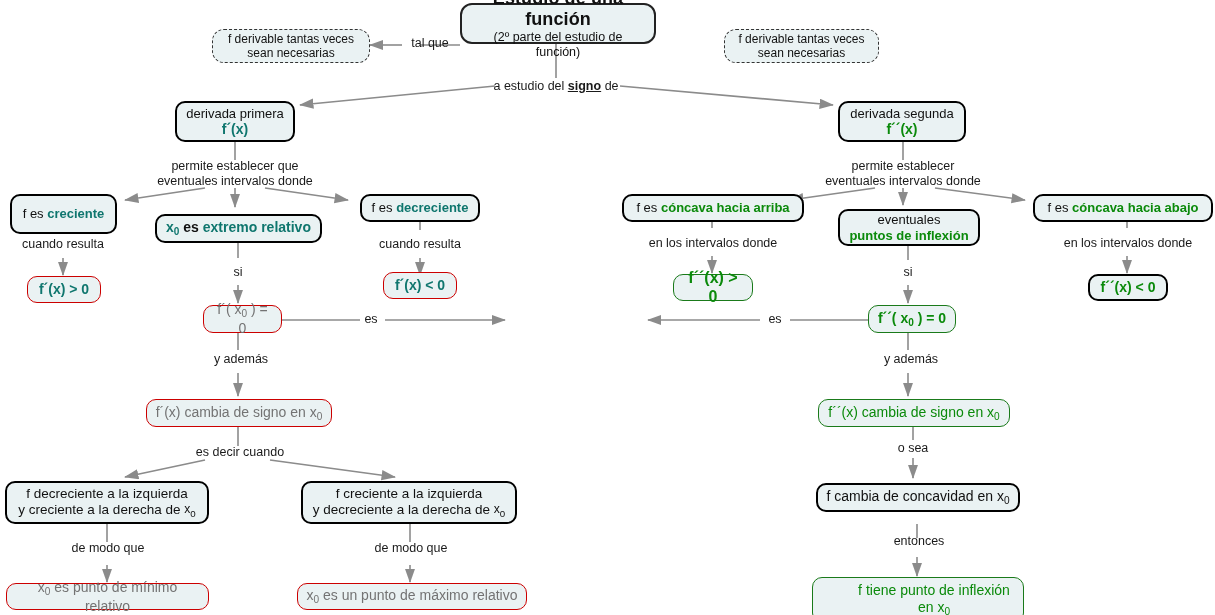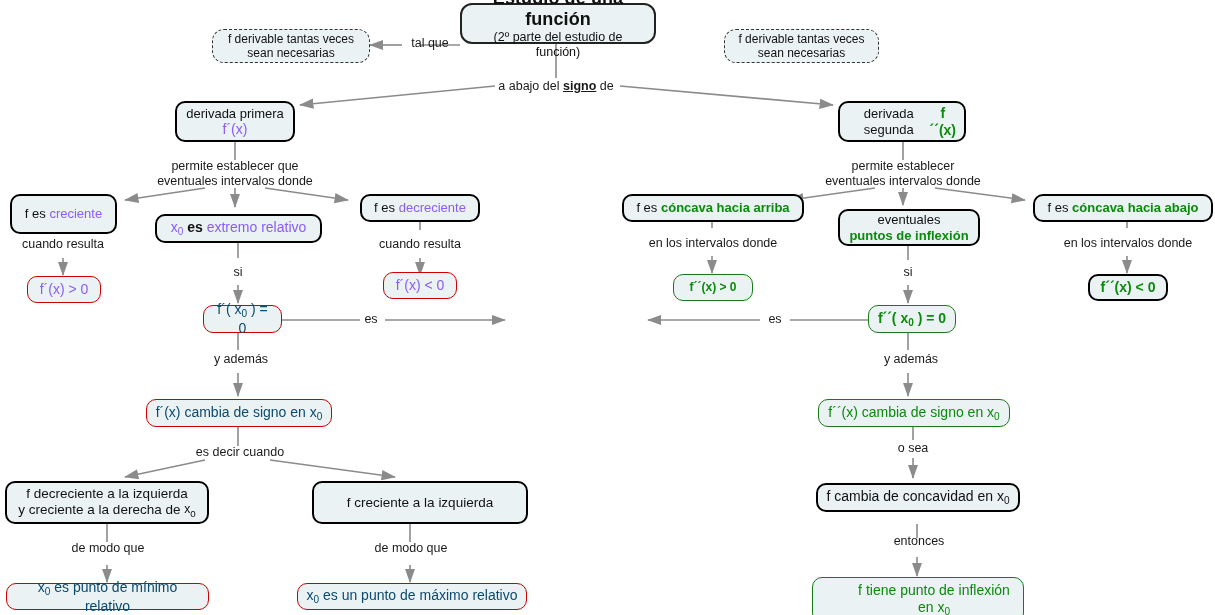--- a/index.html
+++ b/index.html
@@ -22,22 +22,22 @@
     line-height:1.18;
     color:#111;
     font-size:13px;
     padding:3px 8px;
   }
   .node.dashed{border-style:dashed;border-color:#333;border-width:1.4px;border-radius:12px;}
   .node.red{border-color:#cc0000;}
   .node.green{border-color:#1a7a1a;}
   .node.thick{border-width:2.2px;border-color:#000;}
 
-  .t-red{color:#8b5cf6;font-weight:normal;}
-  .t-redn{color:#0c4a6e;}
+  .t-red{color:#0f766e;font-weight:bold;}
+  .t-redn{color:#737373;}
   .t-green{color:#0b8a0b;font-weight:bold;}
   .t-greenn{color:#0b8a0b;}
   .t-blk{color:#111;}
   .bold{font-weight:bold;}
   .sub{font-size:0.72em;vertical-align:-0.28em;}
 
   .title-main{font-size:18px;font-weight:bold;color:#111;letter-spacing:.1px;}
   .title-sub{font-size:12.5px;color:#111;font-weight:normal;}
 
   .lbl{
@@ -141,29 +141,29 @@
     <span>f derivable tantas veces</span>
     <span>sean necesarias</span>
   </div>
 
   <div class="node dashed" style="left:724px;top:29px;width:155px;height:34px;flex-direction:column;font-size:12px;">
     <span>f derivable tantas veces</span>
     <span>sean necesarias</span>
   </div>
 
   <div class="lbl" style="left:486px;top:79px;width:140px;">
-    <span>a abajo del </span><u>signo</u><span> de</span>
+    <span>a estudio del </span><u>signo</u><span> de</span>
   </div>
 
   <div class="node thick" style="left:175px;top:101px;width:120px;height:41px;flex-direction:column;">
     <span class="t-blk">derivada primera</span>
     <span class="t-red" style="font-size:14px;">f´(x)</span>
   </div>
 
-  <div class="node thick" style="left:838px;top:101px;width:128px;height:41px;flex-direction:row;">
+  <div class="node thick" style="left:838px;top:101px;width:128px;height:41px;flex-direction:column;">
     <span class="t-blk">derivada segunda</span>
     <span class="t-green" style="font-size:14px;">f´´(x)</span>
   </div>
 
   <div class="lbl" style="left:135px;top:159px;width:200px;">
     <div>permite establecer que</div>
     <div>eventuales intervalos donde</div>
   </div>
 
   <div class="lbl" style="left:803px;top:159px;width:200px;">
@@ -205,21 +205,21 @@
 
   <div class="node red" style="left:27px;top:276px;width:74px;height:27px;">
     <span class="t-red" style="font-size:14px;">f´(x) &gt; 0</span>
   </div>
 
   <div class="node red" style="left:383px;top:272px;width:74px;height:27px;">
     <span class="t-red" style="font-size:14px;">f´(x) &lt; 0</span>
   </div>
 
   <div class="node green" style="left:673px;top:274px;width:80px;height:27px;">
-    <span class="t-green" style="font-size:12px;">f´´(x) &gt; 0</span>
+    <span class="t-green" style="font-size:16px;">f´´(x) &gt; 0</span>
   </div>
 
   <div class="node thick" style="left:1088px;top:274px;width:80px;height:27px;">
     <span class="t-green" style="font-size:14px;">f´´(x) &lt; 0</span>
   </div>
 
   <div class="node red" style="left:203px;top:305px;width:79px;height:28px;">
     <span style="font-size:14px;"><span class="t-redn">f´( x</span><span class="t-redn sub">0</span><span class="t-redn"> ) = 0</span></span>
   </div>
 
@@ -243,22 +243,23 @@
   </div>
 
   <div class="lbl" style="left:180px;top:445px;width:120px;">es decir  cuando</div>
   <div class="lbl" style="left:888px;top:441px;width:50px;">o sea</div>
 
   <div class="node thick" style="left:5px;top:481px;width:204px;height:43px;flex-direction:column;font-size:13.5px;">
     <span class="t-blk">f decreciente a la izquierda</span>
     <span class="t-blk"><span>y  creciente a la derecha de </span><span style="font-size:0.9em;vertical-align:0.12em;">x</span><span class="sub">0</span></span>
   </div>
 
-  <div class="node thick" style="left:312px;top:481px;width:216px;height:43px;flex-direction:column;font-size:13.5px;">
+  <div class="node thick" style="left:301px;top:481px;width:216px;height:43px;flex-direction:column;font-size:13.5px;">
     <span class="t-blk">f creciente a la izquierda</span>
+    <span class="t-blk"><span>y decreciente a la derecha de </span><span style="font-size:0.9em;vertical-align:0.12em;">x</span><span class="sub">0</span></span>
   </div>
 
   <div class="node thick" style="left:816px;top:483px;width:204px;height:29px;">
     <span class="t-blk" style="font-size:14px;"><span>f cambia de concavidad en  x</span><span class="sub">0</span></span>
   </div>
 
   <div class="lbl" style="left:62px;top:541px;width:92px;">de modo que</div>
   <div class="lbl" style="left:365px;top:541px;width:92px;">de modo que</div>
   <div class="lbl" style="left:880px;top:534px;width:78px;">entonces</div>
 

